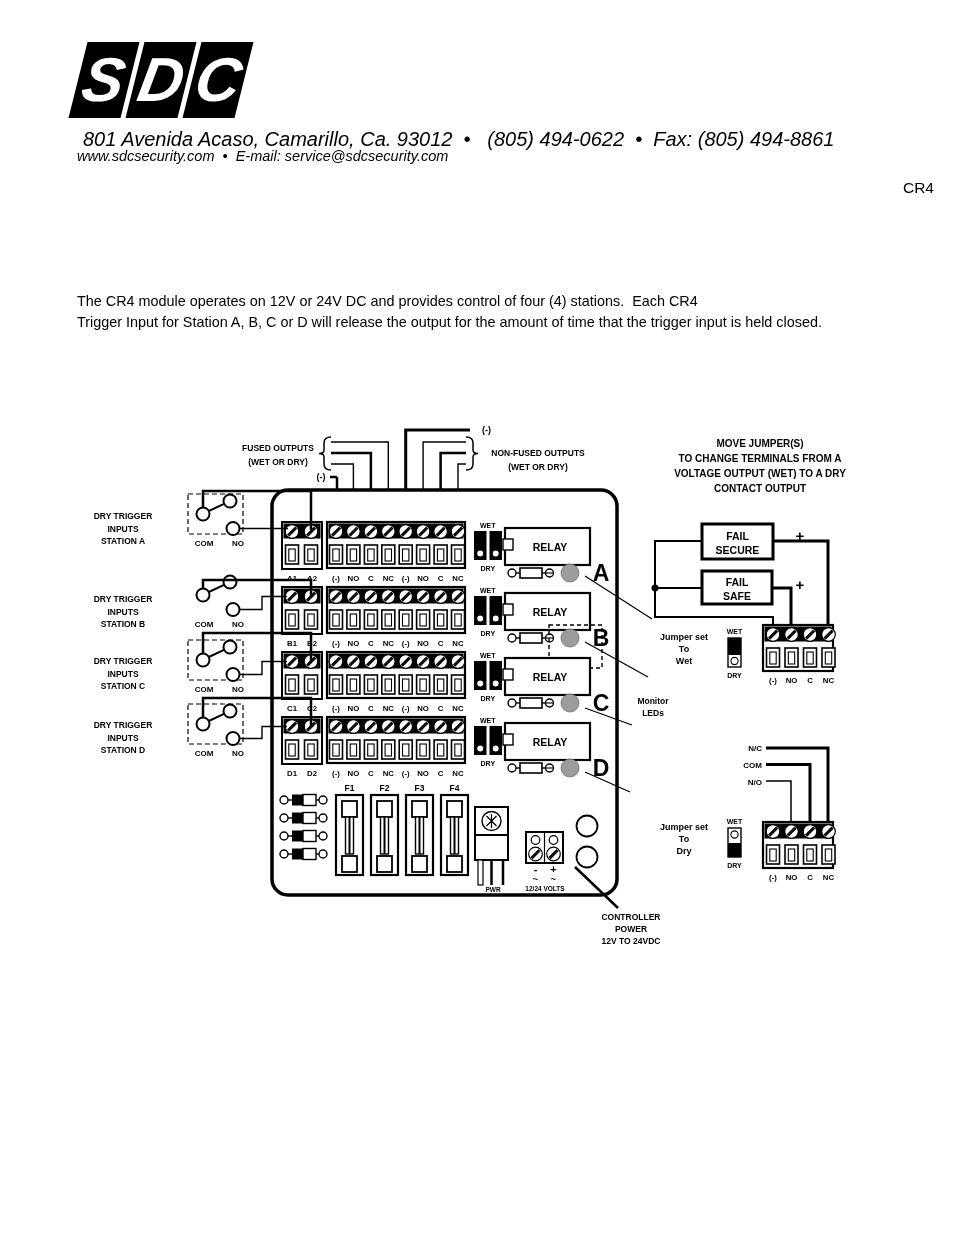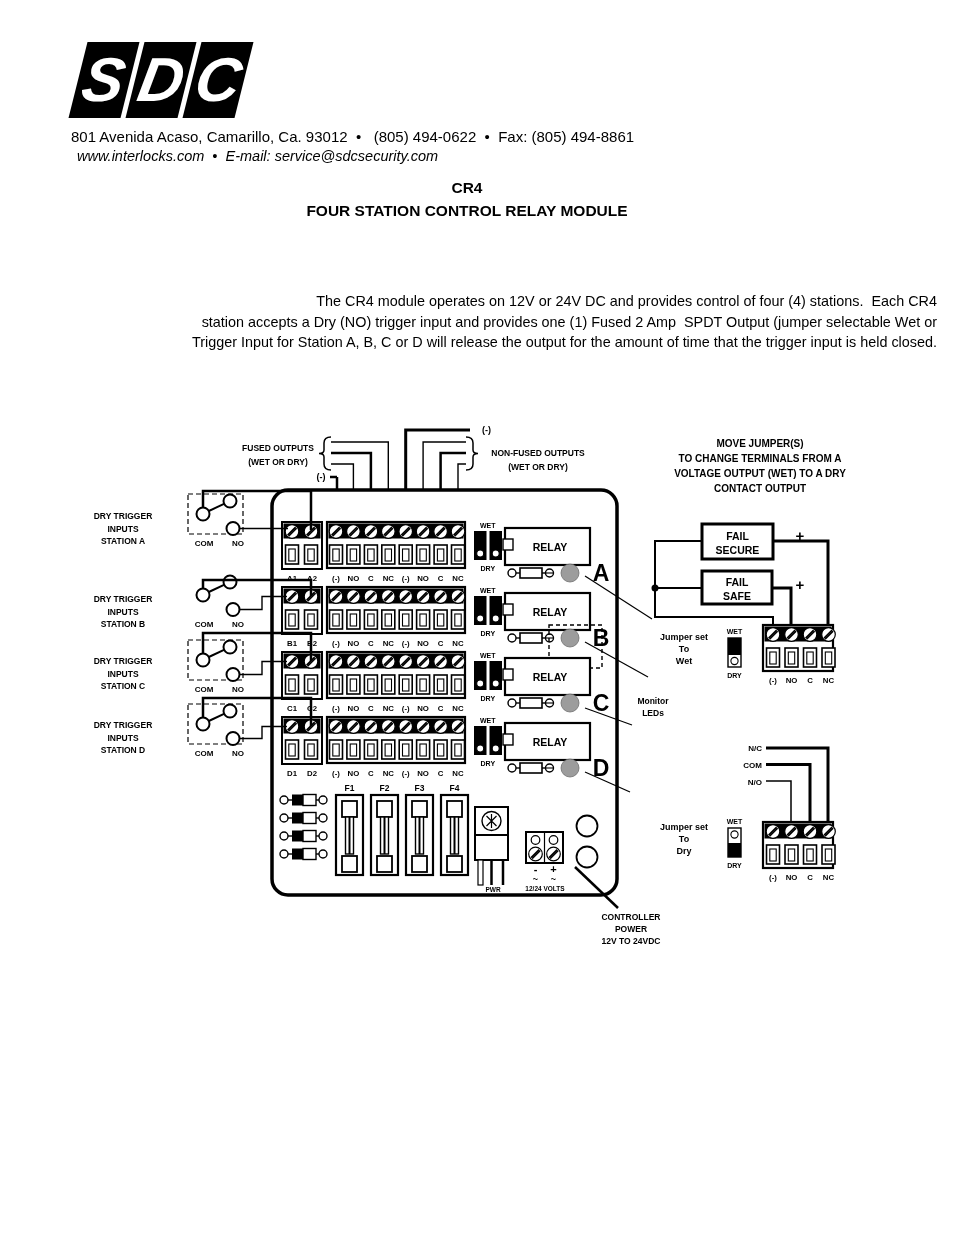--- a/index.html
+++ b/index.html
@@ -2,25 +2,25 @@
 <html><head>
 <meta charset="utf-8">
 <style>
   html,body{margin:0;padding:0;background:#fff;}
   body{width:954px;height:1235px;position:relative;font-family:"Liberation Sans",sans-serif;color:#000;overflow:hidden;}
   .abs{position:absolute;}
   
   .logo{left:78px;top:42px;display:flex;gap:5px;}
   .logo-box{width:52px;height:76px;background:#000;transform:skewX(-14deg);display:flex;align-items:center;justify-content:center;}
   .logo-letter{color:#fff;font-weight:bold;font-style:italic;font-size:62px;line-height:1;transform:skewX(4deg);}
-  .addr{left:71px;top:128px;font-size:15px;white-space:pre;}
+  .addr{left:83px;top:128px;font-style:italic;font-size:20px;white-space:pre;}
   .contact{left:77px;top:148px;font-style:italic;font-size:14.5px;white-space:pre;}
-  .title-block{left:0;top:176px;width:934px;text-align:center;font-weight:bold;font-size:15.5px;line-height:23px;}
+  .title-block{left:0;top:176px;width:934px;text-align:right;font-weight:normal;font-size:15.5px;line-height:23px;}
   .body-text{left:77px;top:291px;width:860px;font-size:14.4px;line-height:20.6px;}
-  .body-text div{white-space:pre;text-align:right;}
+  .body-text div{white-space:pre;}
   
   svg{position:absolute;left:0;top:0;}
   svg text{font-family:"Liberation Sans",sans-serif;font-weight:bold;fill:#000;}
   .s65{font-size:6.5px;} .s7{font-size:7px;} .s78{font-size:7.8px;} .s8{font-size:8px;}
   .s85{font-size:8.5px;} .s9{font-size:9px;} .s10{font-size:10px;} .s105{font-size:10.5px;}
   .s11{font-size:11px;} .s15{font-size:15px;} .s23{font-size:23px;}
   .mid{text-anchor:middle;} .end{text-anchor:end;}
   .ln{stroke:#000;fill:none;}
   .w1{stroke-width:1.1;} .w12{stroke-width:1.2;} .w14{stroke-width:1.4;} .w15{stroke-width:1.5;}
   .w16{stroke-width:1.6;} .w18{stroke-width:1.8;} .w2{stroke-width:2;} .w22{stroke-width:2.2;}
@@ -36,28 +36,26 @@
       <span class="logo-letter">S</span>
     </div>
   <div class="logo-box">
       <span class="logo-letter">D</span>
     </div>
   <div class="logo-box">
       <span class="logo-letter">C</span>
     </div>
 </div>
 <div class="abs addr">801 Avenida Acaso, Camarillo, Ca. 93012  •   (805) 494-0622  •  Fax: (805) 494-8861</div>
-<div class="abs contact">www.interlocks.com  •  E-mail: service@sdcsecurity.com</div>
+<div class="abs contact">www.sdcsecurity.com  •  E-mail: service@sdcsecurity.com</div>
 <div class="abs title-block">
   <div>CR4</div>
-  <div>FOUR STATION CONTROL RELAY MODULE</div>
 </div>
 <div class="abs body-text">
   <div>The CR4 module operates on 12V or 24V DC and provides control of four (4) stations.  Each CR4</div>
-  <div>station accepts a Dry (NO) trigger input and provides one (1) Fused 2 Amp  SPDT Output (jumper selectable Wet or</div>
   <div>Trigger Input for Station A, B, C or D will release the output for the amount of time that the trigger input is held closed.</div>
 </div>
 
 <svg width="954" height="1235" viewBox="0 0 954 1235">
   <defs>
     <g id="screw">
       <circle r="6.8" class="wht w12"></circle>
       <line x1="-4.4" y1="3.6" x2="3.6" y2="-4.4" class="ln w15"></line>
       <line x1="-3.4" y1="4.6" x2="4.6" y2="-3.4" class="ln w15"></line>
     </g>

